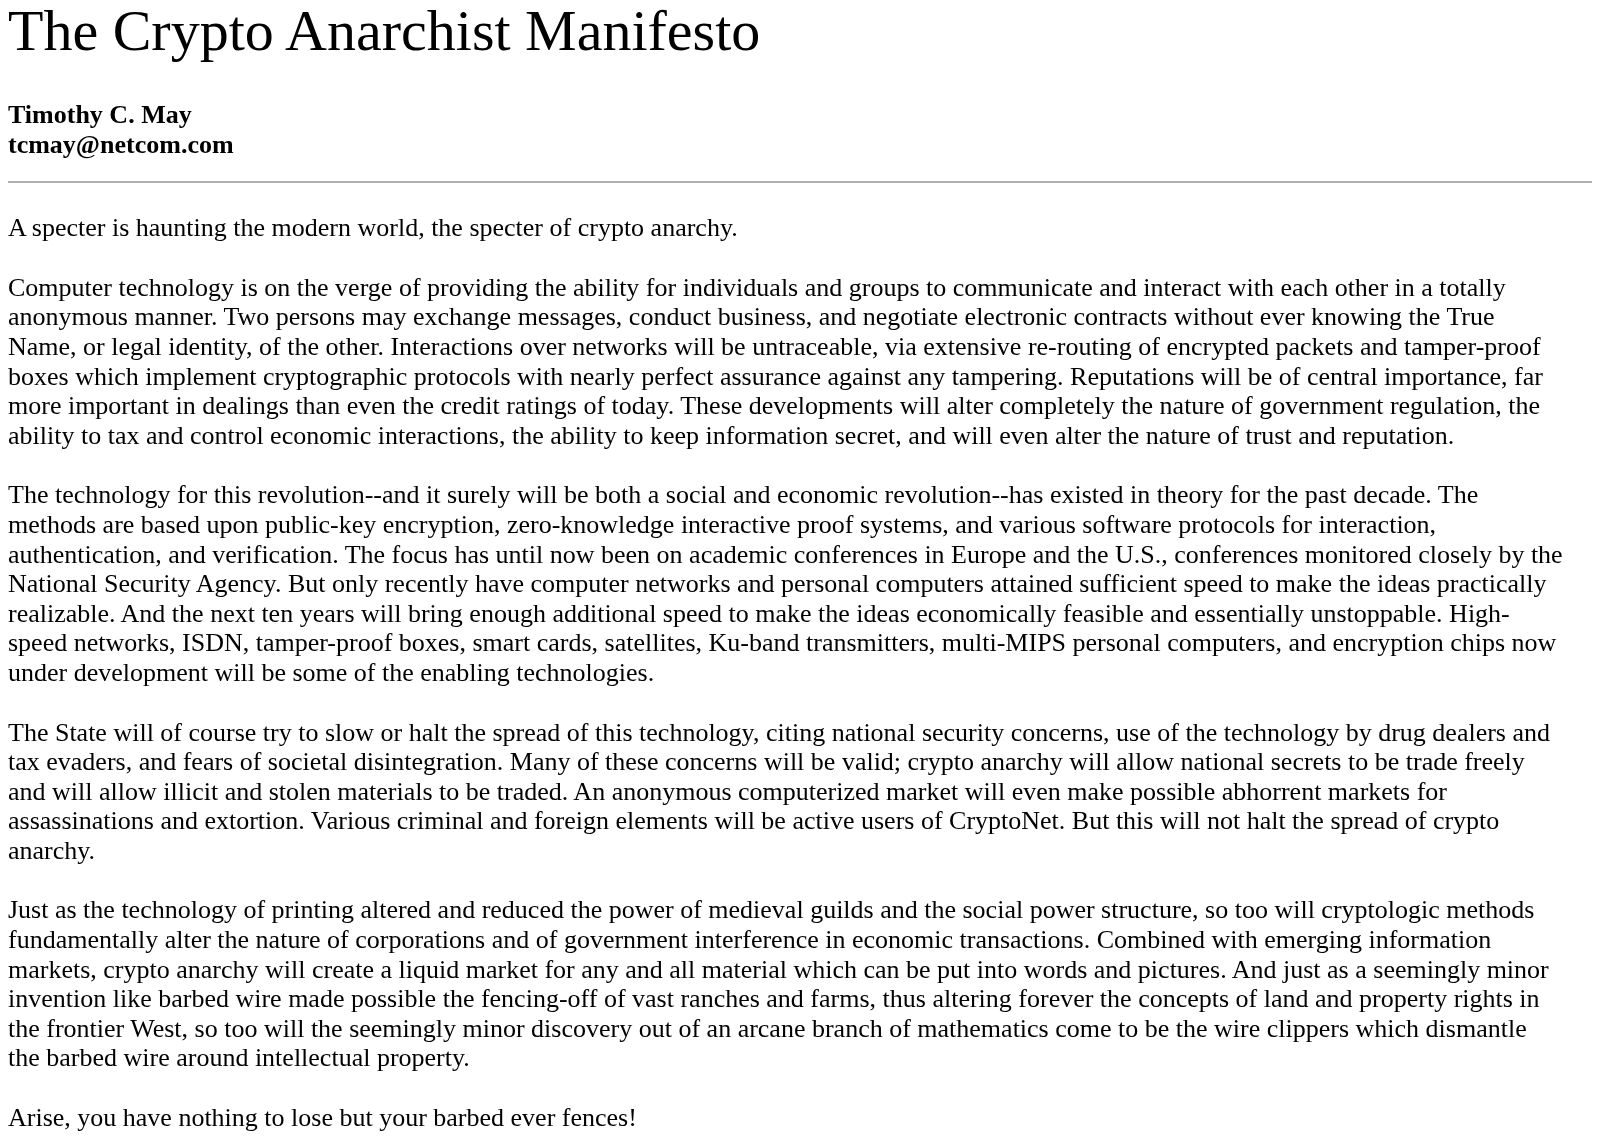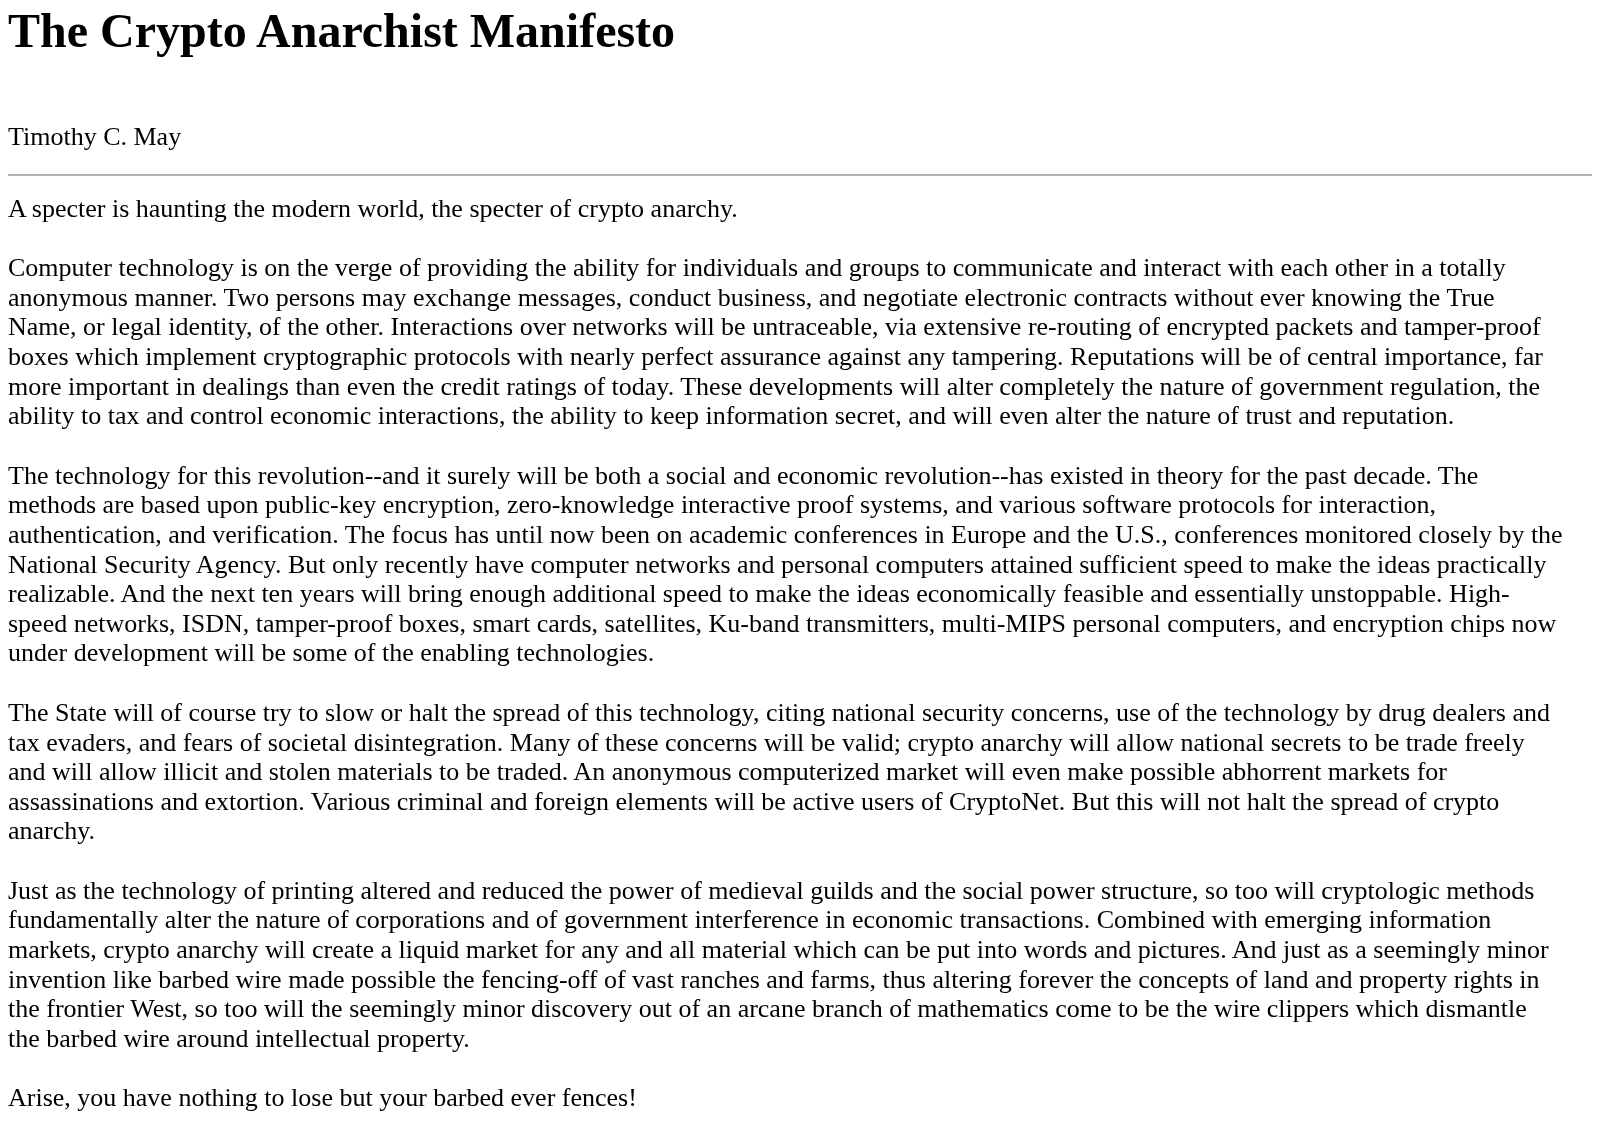--- a/index.html
+++ b/index.html
@@ -9,53 +9,55 @@
     margin: 0;
     padding: 0 8px;
     width: 1600px;
     box-sizing: border-box;
     font-family: "Liberation Serif", "DejaVu Serif", serif;
     font-size: 26px;
     line-height: 29.6px;
     color: #000000;
   }
   h1.manifesto-title {
-    font-size: 48px;
+    font-size: 58px;
     line-height: 57px;
-    font-weight: bold;
+    font-weight: normal;
     margin: 2px 0 0 0;
     letter-spacing: 0;
   }
   .author-block {
-    margin-top: 63px;
+    margin-top: 41px;
+    font-weight: bold;
   }
   .author-line {
     line-height: 29.6px;
   }
   hr.divider {
     margin: 22px 0 0 0;
     border: none;
     height: 2px;
     background: #b0b0b0;
   }
   p.body-paragraph {
     margin: 30px 0;
     max-width: 1555px;
   }
   p.body-paragraph:first-of-type {
-    margin-top: 18px;
+    margin-top: 30px;
   }
 </style>
 </head>
 <body>
 
 <h1 class="manifesto-title">The Crypto Anarchist Manifesto</h1>
 
 <div class="author-block">
   <div class="author-line">Timothy C. May</div>
+  <div class="author-line">tcmay@netcom.com</div>
 </div>
 
 <hr class="divider">
 
 <p class="body-paragraph">A specter is haunting the modern world, the specter of crypto anarchy.</p>
 
 <p class="body-paragraph">Computer technology is on the verge of providing the ability for individuals and groups to communicate and interact with each other in a totally anonymous manner. Two persons may exchange messages, conduct business, and negotiate electronic contracts without ever knowing the True Name, or legal identity, of the other. Interactions over networks will be untraceable, via extensive re-routing of encrypted packets and tamper-proof boxes which implement cryptographic protocols with nearly perfect assurance against any tampering. Reputations will be of central importance, far more important in dealings than even the credit ratings of today. These developments will alter completely the nature of government regulation, the ability to tax and control economic interactions, the ability to keep information secret, and will even alter the nature of trust and reputation.</p>
 
 <p class="body-paragraph">The technology for this revolution--and it surely will be both a social and economic revolution--has existed in theory for the past decade. The methods are based upon public-key encryption, zero-knowledge interactive proof systems, and various software protocols for interaction, authentication, and verification. The focus has until now been on academic conferences in Europe and the U.S., conferences monitored closely by the National Security Agency. But only recently have computer networks and personal computers attained sufficient speed to make the ideas practically realizable. And the next ten years will bring enough additional speed to make the ideas economically feasible and essentially unstoppable. High-speed networks, ISDN, tamper-proof boxes, smart cards, satellites, Ku-band transmitters, multi-MIPS personal computers, and encryption chips now under development will be some of the enabling technologies.</p>
 

